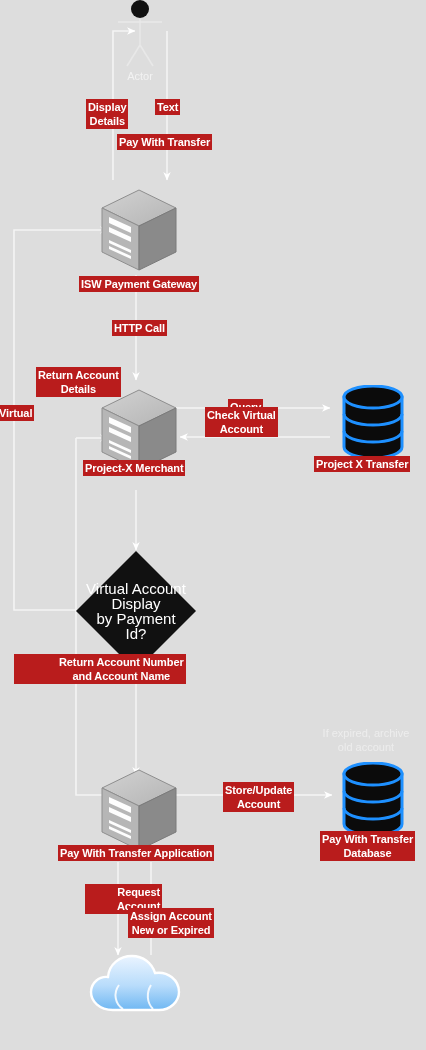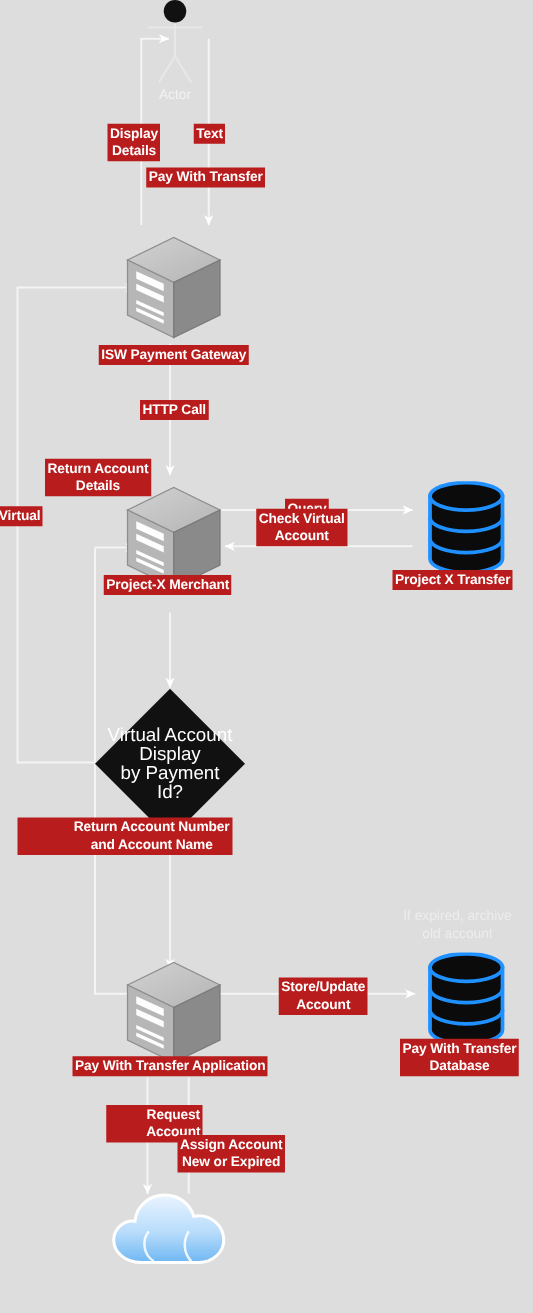--- a/index.html
+++ b/index.html
@@ -216,16 +216,16 @@
   <div class="chip left" style="left:-3px;top:405px;">Virtual</div>
   <div class="chip" style="left:228px;top:399px;">Query</div>
   <div class="chip" style="left:205px;top:407px;">Check Virtual
 Account</div>
   <div class="chip" style="left:14px;top:654px;padding-left:45px;">Return Account Number
 and Account Name</div>
   <div class="chip" style="left:223px;top:782px;">Store/Update
 Account</div>
   <div class="chip" style="left:85px;top:884px;padding-left:32px;">Request
 Account</div>
-  <div class="chip" style="left:128px;top:908px;margin-left:14px;">Assign Account
+  <div class="chip" style="left:128px;top:908px;">Assign Account
 New or Expired</div>
 
 </div>
 
 </body></html>

